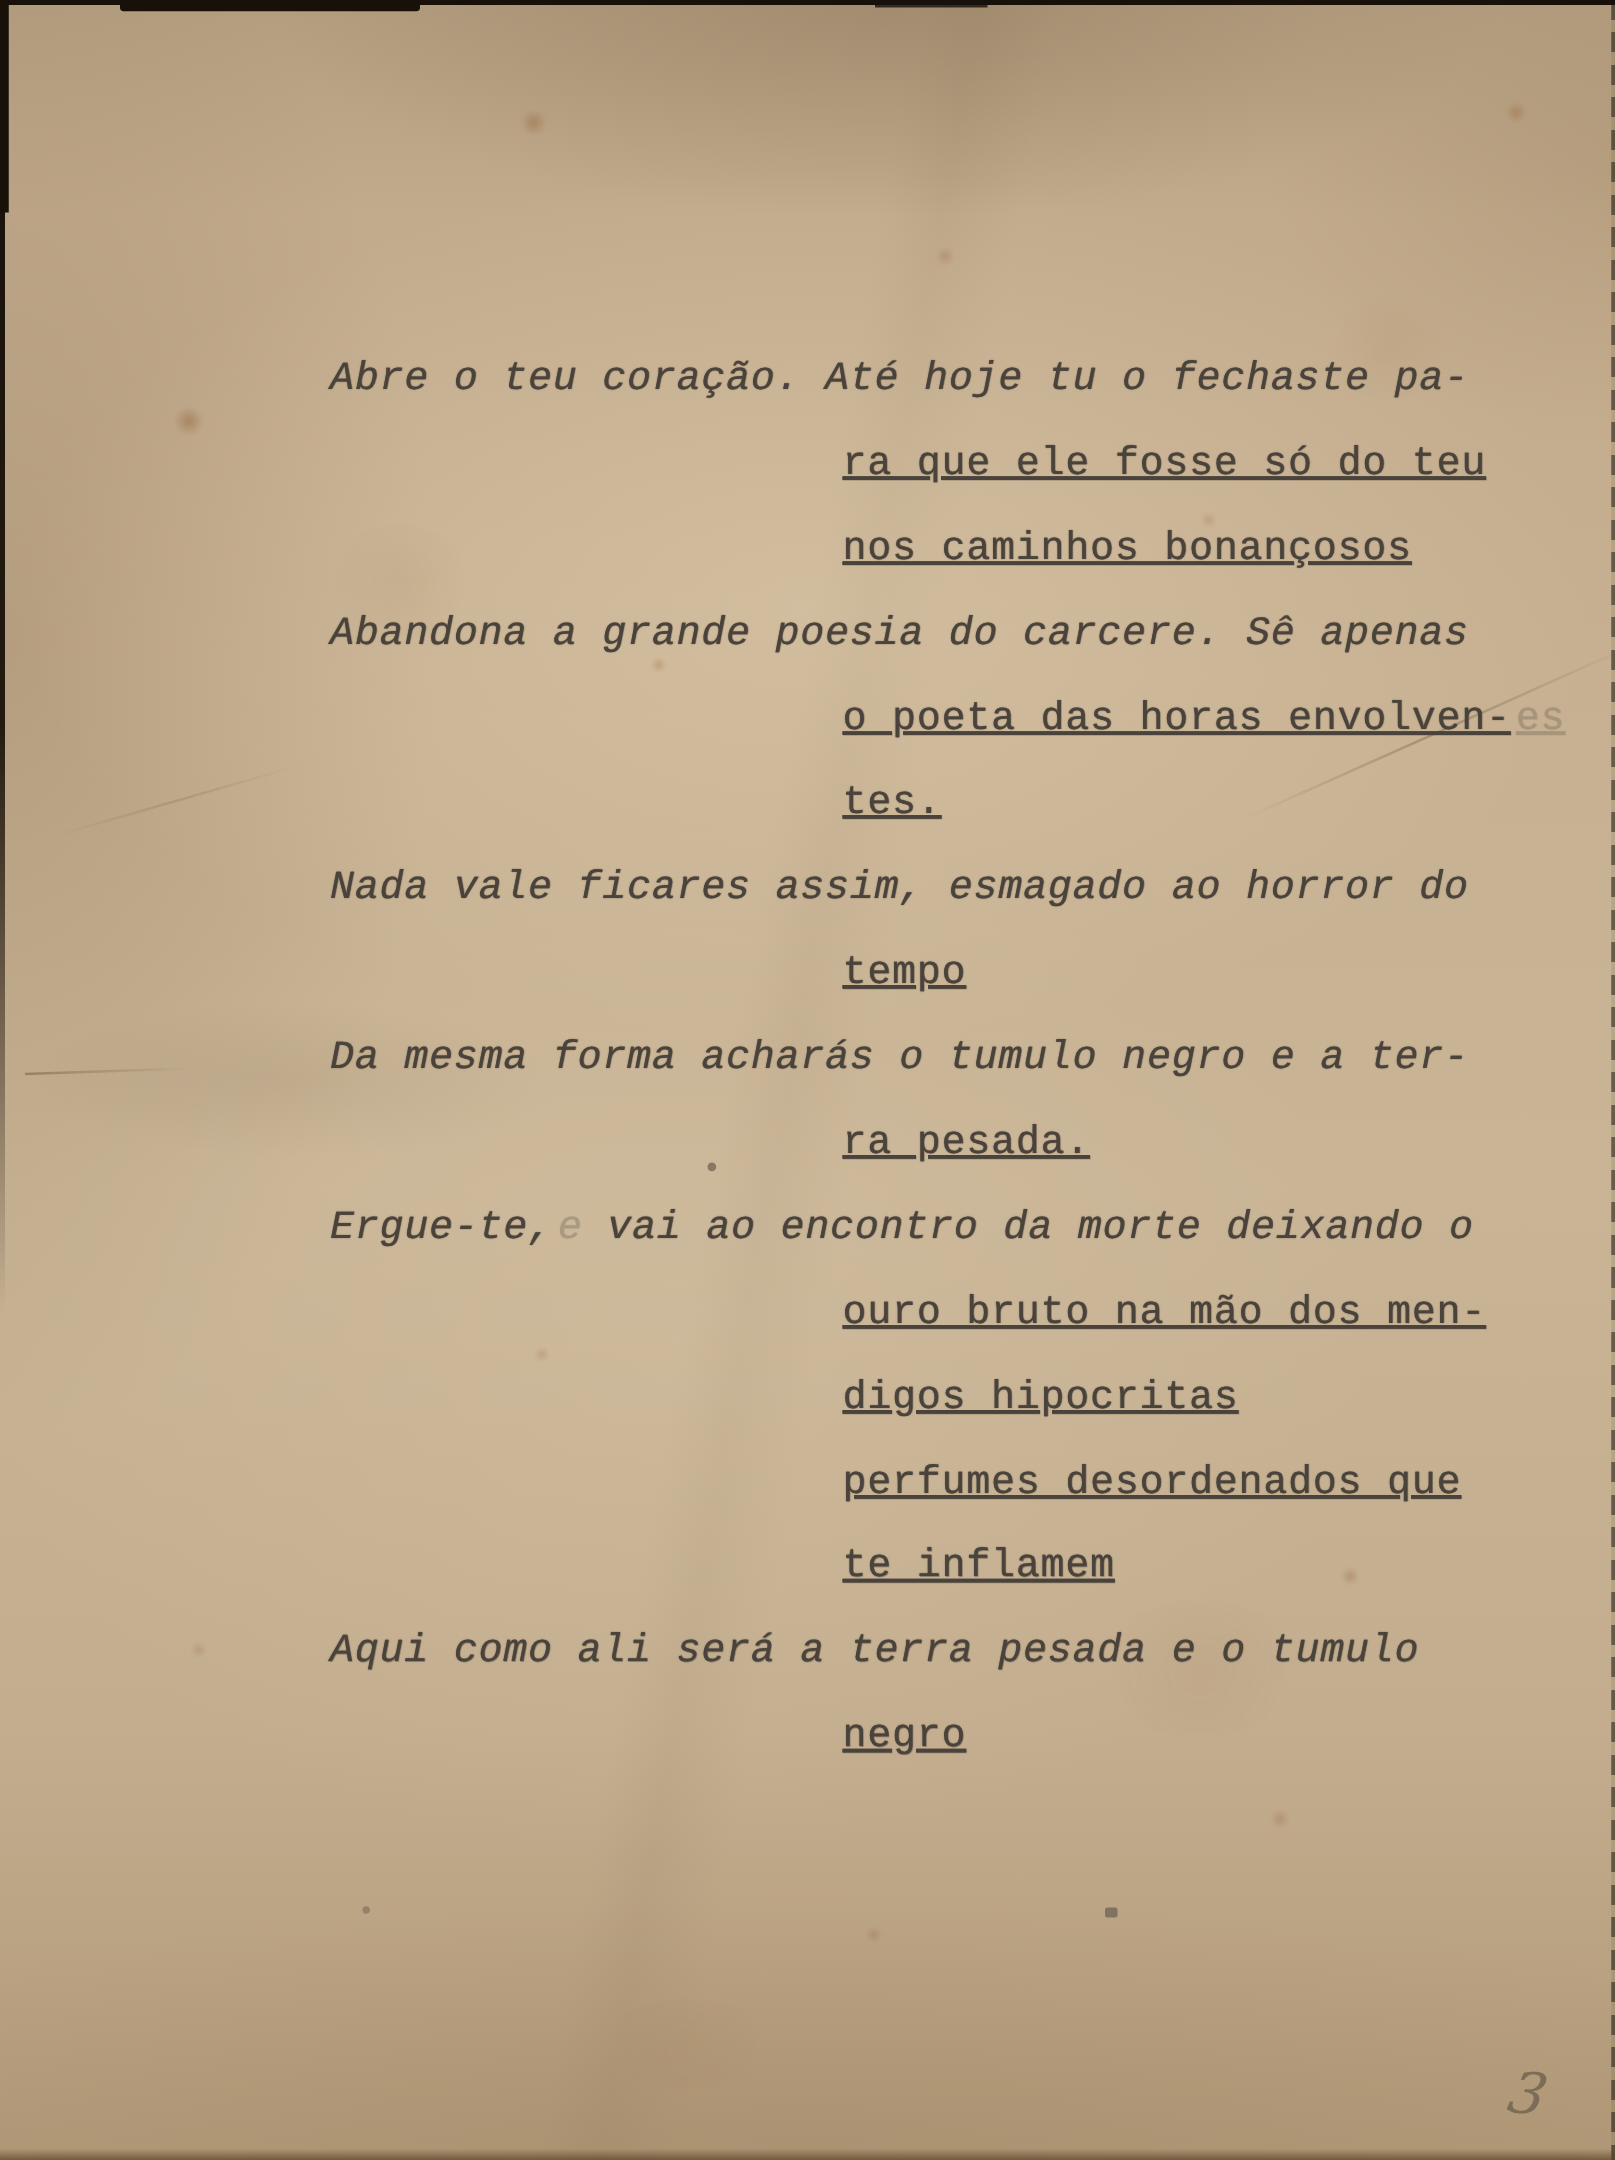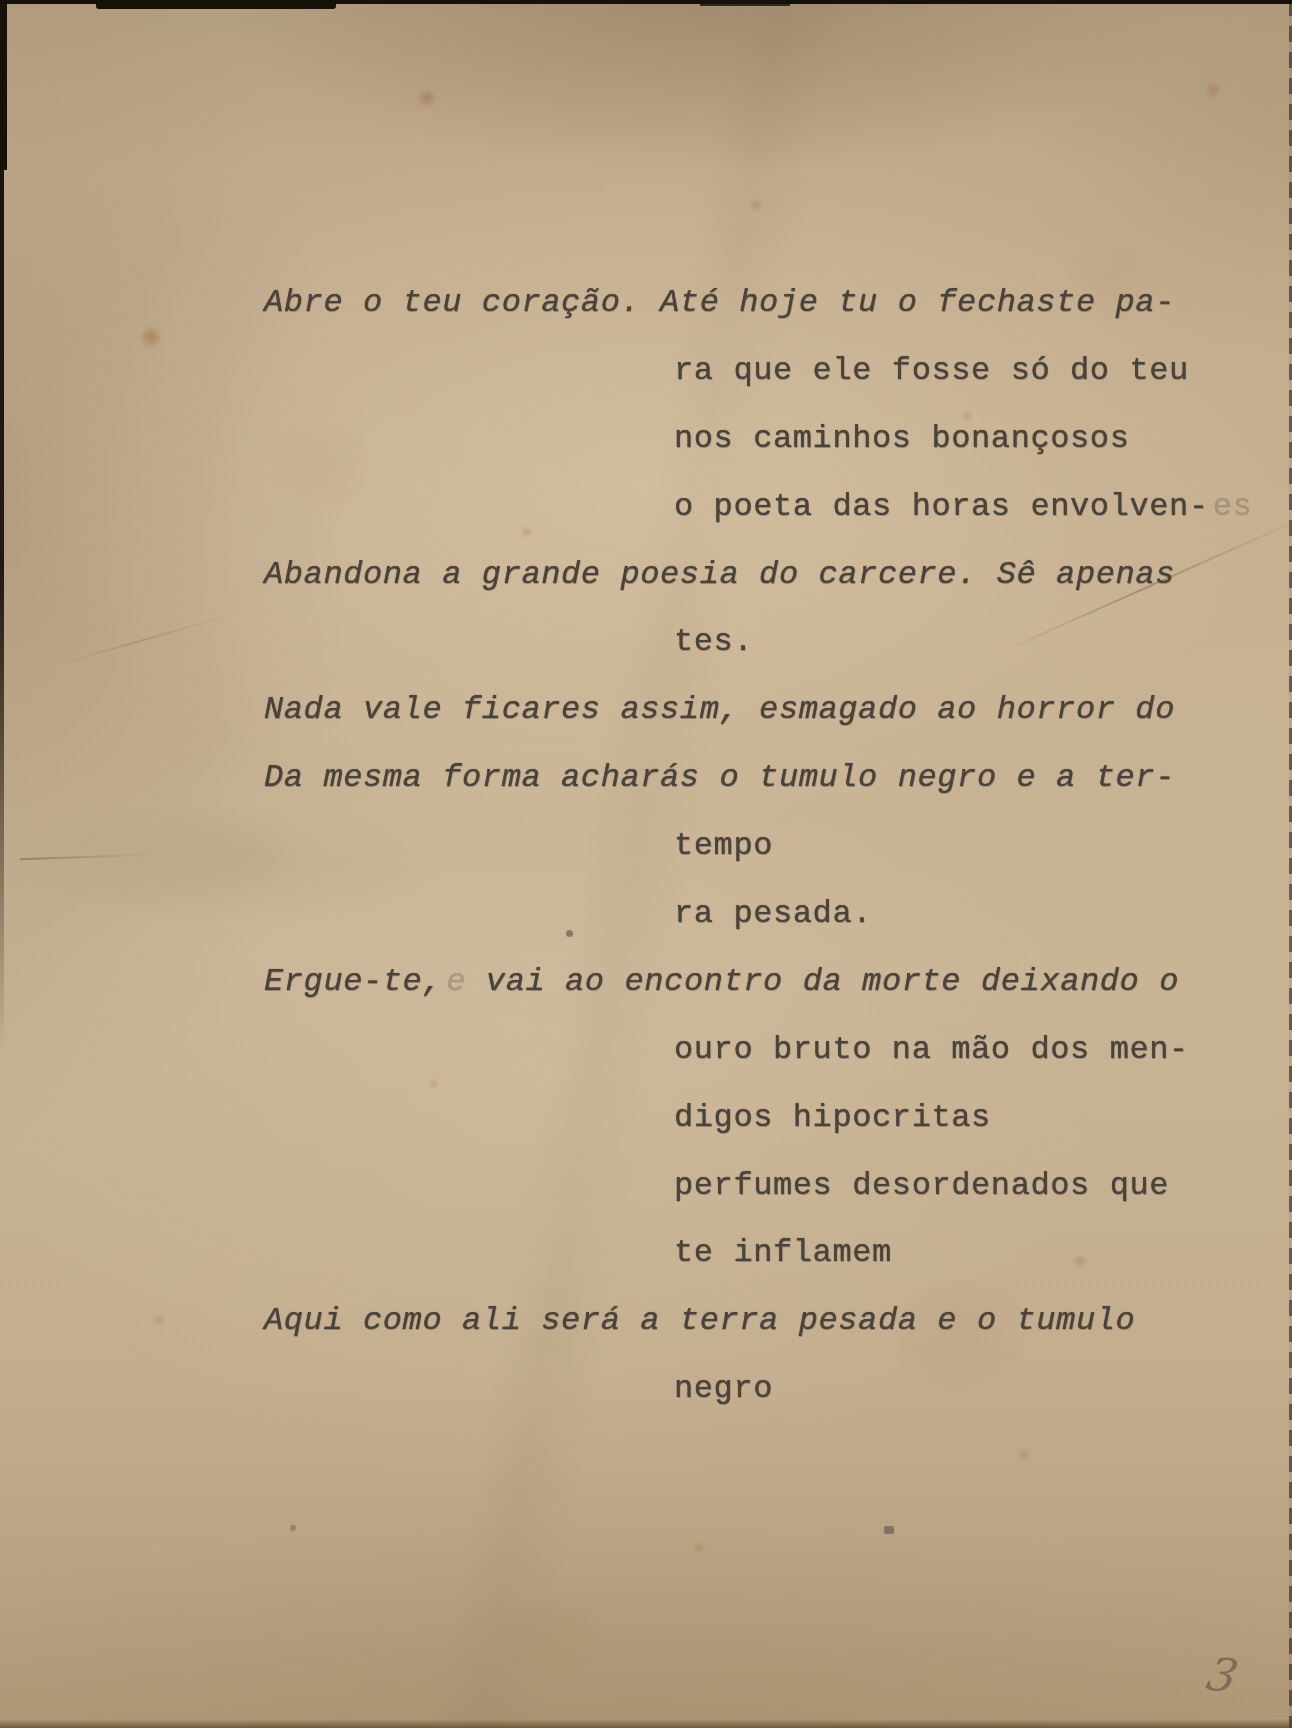--- a/index.html
+++ b/index.html
@@ -35,21 +35,21 @@
     background:linear-gradient(0deg, rgba(90,66,40,0.7), rgba(90,66,40,0));}
 
   
   .poem{
     position:absolute;top:283px;left:0;width:100%;
     font-size:32px;letter-spacing:0.6px;color:#4a433b;
     text-shadow:0 0 1px rgba(74,67,59,0.85), 0.5px 0.5px 0.5px rgba(74,67,59,0.35);
   }
   .line{height:67.9px;white-space:pre;line-height:40px;}
   .line.main{padding-left:264px;font-style:italic;}
-  .line.cont{padding-left:674px;}
+  .line.cont{padding-left:674px;text-decoration:underline;}
   .ghost{opacity:0.26;margin-left:4px;}
 
   
   .stain{position:absolute;border-radius:50%;filter:blur(1px);pointer-events:none;}
   .speck{position:absolute;border-radius:50%;pointer-events:none;}
   .crease{position:absolute;height:2px;pointer-events:none;}
 
   .page-number{
     position:absolute;left:1208px;top:1648px;
     font-family:"DejaVu Serif","Liberation Serif",serif;
@@ -83,26 +83,26 @@
     <div class="speck" style="left:290px;top:1525px;width:6px;height:6px;background:rgba(90,78,62,0.4);"></div>
     <div class="crease" style="left:980px;top:585px;width:340px;transform:rotate(-24deg);background:linear-gradient(90deg, rgba(110,88,62,0), rgba(110,88,62,0.4), rgba(110,88,62,0));"></div>
     <div class="crease" style="left:20px;top:856px;width:130px;transform:rotate(-2deg);background:linear-gradient(90deg, rgba(110,88,62,0.5), rgba(110,88,62,0));"></div>
     <div class="crease" style="left:40px;top:640px;width:200px;transform:rotate(-16deg);background:linear-gradient(90deg, rgba(110,88,62,0), rgba(110,88,62,0.22), rgba(110,88,62,0));"></div>
   </div>
 
   <div class="poem">
       <div class="line main"><span>Abre o teu coração. Até hoje tu o fechaste pa-</span></div>
       <div class="line cont"><span>ra que ele fosse só do teu</span></div>
       <div class="line cont"><span>nos caminhos bonançosos</span></div>
+      <div class="line main"><span>Abandona a grande poesia do carcere. Sê apenas</span></div>
       <div class="line cont"><span>o poeta das horas envolven-</span><span class="ghost">es</span></div>
-      <div class="line main"><span>Abandona a grande poesia do carcere. Sê apenas</span></div>
       <div class="line cont"><span>tes.</span></div>
       <div class="line main"><span>Nada vale ficares assim, esmagado ao horror do</span></div>
+      <div class="line cont"><span>tempo</span></div>
       <div class="line main"><span>Da mesma forma acharás o tumulo negro e a ter-</span></div>
-      <div class="line cont"><span>tempo</span></div>
       <div class="line cont"><span>ra pesada.</span></div>
       <div class="line main"><span>Ergue-te,</span><span class="ghost">e</span><span> vai ao encontro da morte deixando o</span></div>
       <div class="line cont"><span>ouro bruto na mão dos men-</span></div>
       <div class="line cont"><span>digos hipocritas</span></div>
       <div class="line cont"><span>perfumes desordenados que</span></div>
       <div class="line cont"><span>te inflamem</span></div>
       <div class="line main"><span>Aqui como ali será a terra pesada e o tumulo</span></div>
       <div class="line cont"><span>negro</span></div>
     </div>
 

